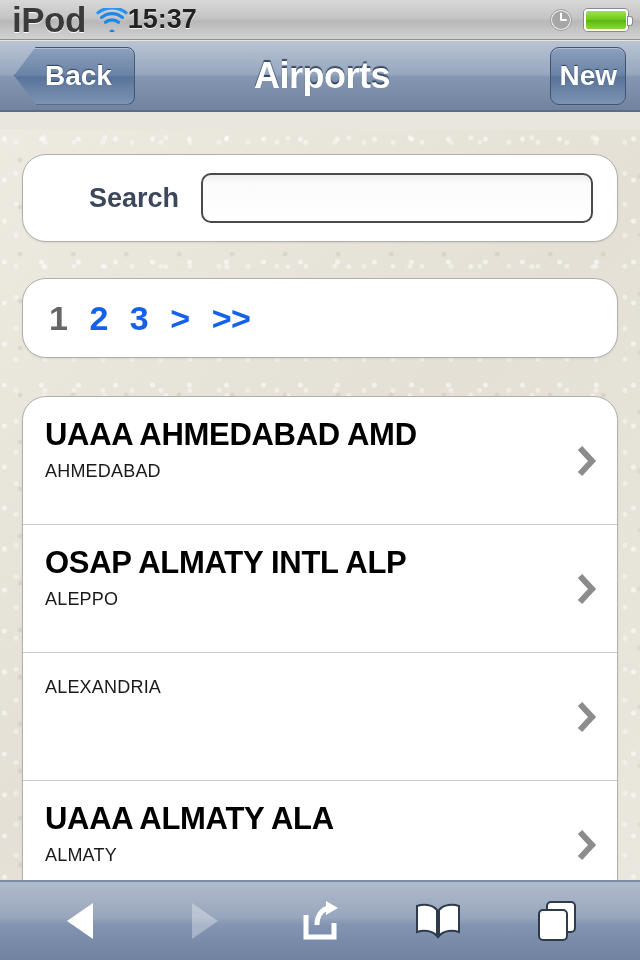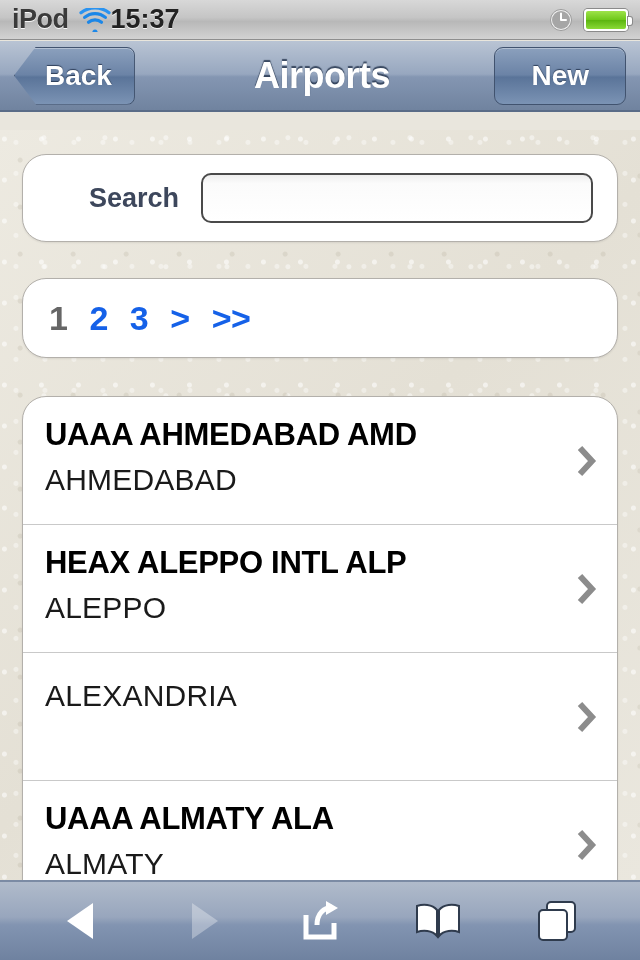--- a/index.html
+++ b/index.html
@@ -23,21 +23,21 @@
     width: 640px;
     height: 40px;
     background: linear-gradient(to bottom, #d8d8d8 0%, #c5c5c5 45%, #b8b8b8 55%, #d2d2d2 100%);
     border-bottom: 1px solid #8e8e8e;
     display: flex;
     align-items: center;
     padding: 0 12px;
   }
   .sb-left { display: flex; align-items: center; gap: 10px; flex: 0 0 auto; }
   .sb-carrier {
-    font-size: 27px;
+    font-size: 35px;
     font-weight: bold;
     color: #3a3a3a;
     letter-spacing: -0.5px;
     text-shadow: 0 1px 0 rgba(255,255,255,0.9);
   }
   .wifi-icon { width: 32px; height: 24px; display: block; }
   .sb-center {
     flex: 1 1 auto;
     text-align: left;
     font-size: 27px;
@@ -105,21 +105,21 @@
     background: linear-gradient(to bottom, #8ba0bd 0%, #6b83a6 48%, #5a7499 52%, #7b93b4 100%);
     border: 1px solid #41536f;
     border-radius: 6px 8px 8px 6px;
     clip-path: polygon(22px 0, 100% 0, 100% 100%, 22px 100%, 0 50%);
     box-shadow: inset 0 1px 0 rgba(255,255,255,0.35);
   }
   .btn-new {
     position: relative;
     z-index: 2;
     height: 58px;
-    padding: 0 36px;
+    padding: 0 8px;
     display: flex;
     align-items: center;
     justify-content: center;
     font-size: 28px;
     font-weight: bold;
     color: #ffffff;
     text-shadow: 0 -1px 1px rgba(30,45,70,0.8);
     background: linear-gradient(to bottom, #8ba0bd 0%, #6b83a6 48%, #5a7499 52%, #7b93b4 100%);
     border: 1px solid #41536f;
     border-radius: 9px;
@@ -212,21 +212,21 @@
   }
   .list-row:last-child { border-bottom: none; }
   .row-title {
     font-size: 31px;
     font-weight: bold;
     color: #000000;
     letter-spacing: -0.3px;
     line-height: 1.28;
   }
   .row-sub {
-    font-size: 30px;
+    font-size: 18px;
     color: #1a1a1a;
     letter-spacing: 0.2px;
     line-height: 1.3;
     margin-top: 5px;
   }
   .row-chevron {
     position: absolute;
     right: 20px;
     top: 50%;
     transform: translateY(-50%);
@@ -315,21 +315,21 @@
       <div class="row-title">UAAA AHMEDABAD AMD</div>
       <div class="row-sub">AHMEDABAD</div>
       <span class="row-chevron">
         <svg viewBox="0 0 22 34" width="22" height="34">
           <path d="M5 4 L17 17 L5 30" stroke="#8c8c8c" stroke-width="6" fill="none" stroke-linecap="butt" stroke-linejoin="miter"></path>
         </svg>
       </span>
     </div>
 
     <div class="list-row">
-      <div class="row-title">HEAX ALEPPO INTL ALP</div>
+      <div class="row-title">OSAP ALMATY INTL ALP</div>
       <div class="row-sub">ALEPPO</div>
       <span class="row-chevron">
         <svg viewBox="0 0 22 34" width="22" height="34">
           <path d="M5 4 L17 17 L5 30" stroke="#8c8c8c" stroke-width="6" fill="none"></path>
         </svg>
       </span>
     </div>
 
     <div class="list-row">
       <div class="row-sub">ALEXANDRIA</div>

